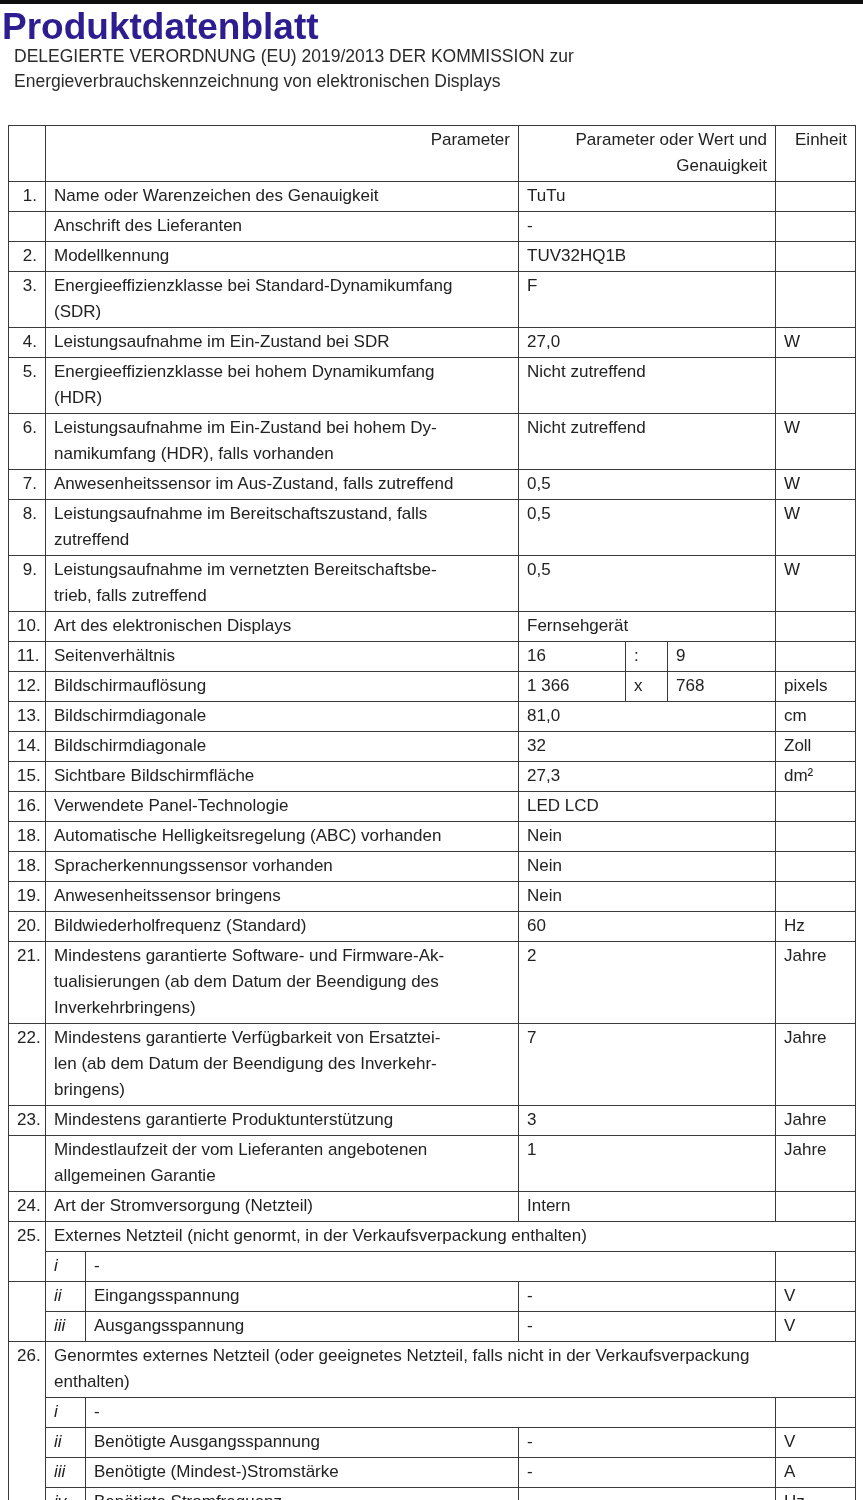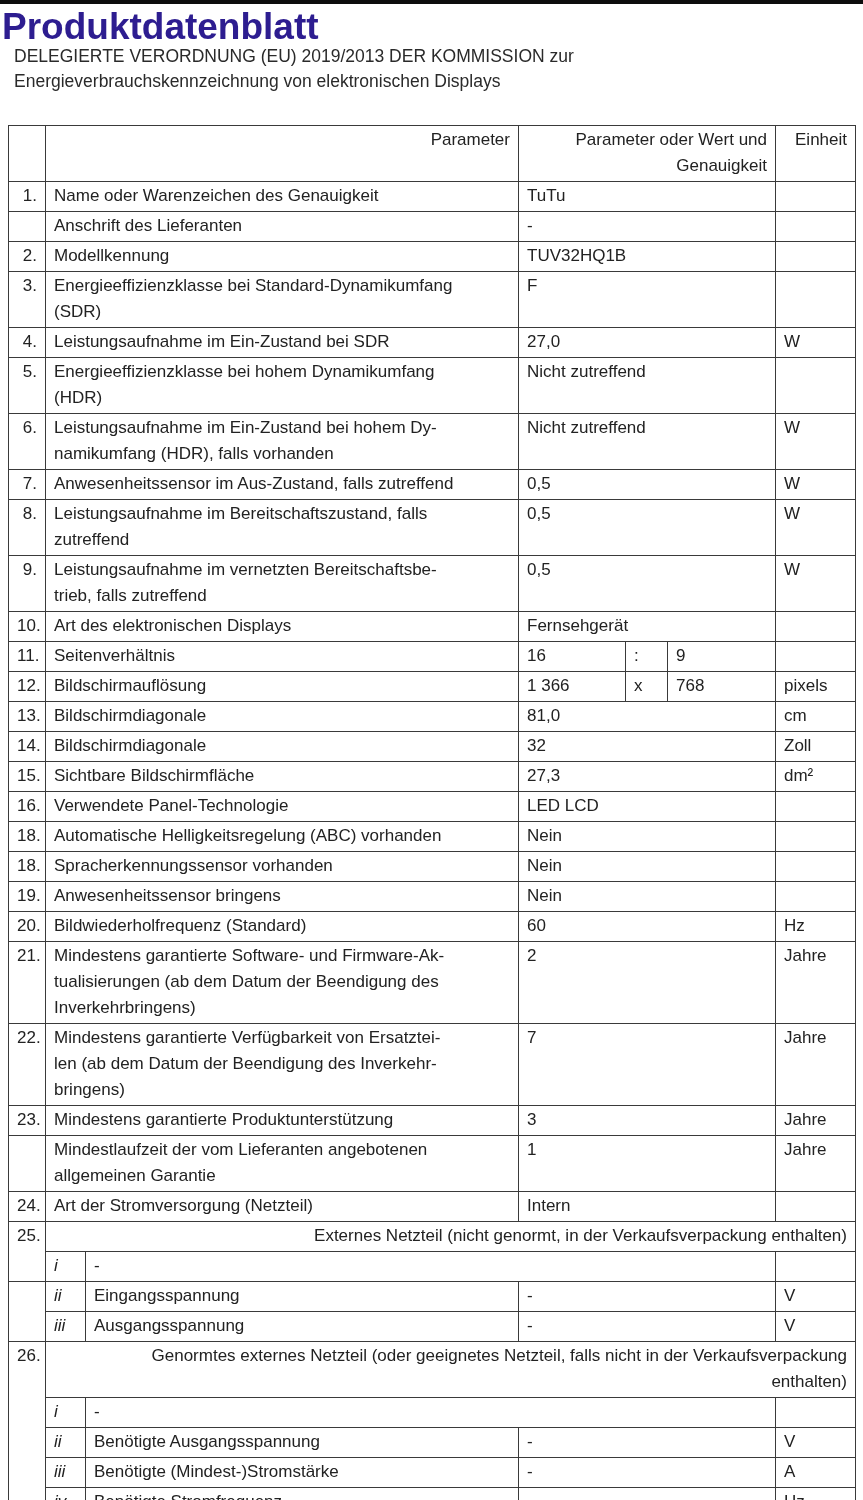--- a/index.html
+++ b/index.html
@@ -59,21 +59,21 @@
   table.datasheet th {
     font-weight: normal;
     text-align: right;
   }
   .cell-num   { text-align: right; padding-right: 5px; padding-left: 2px; }
   .cell-param { padding-left: 11px; white-space: pre-line; }
   .cell-val-left  { text-align: left;  padding-left: 9px; white-space: pre-line; }
   .cell-val-right { text-align: left; padding-right: 10px; }
   .cell-unit  { padding-left: 7px; }
   .cell-roman { font-style: italic; padding-left: 11px; }
-  .cell-sec   { padding-left: 10px; white-space: pre-line; text-align: right; }
+  .cell-sec   { padding-left: 10px; white-space: pre-line; }
   .cell-ratio { text-align: left; padding-left: 2px; padding-right: 2px; }
   .head-val   { padding-left: 9px; white-space: pre-line; }
   .head-unit  { padding-left: 7px; }
 </style>
 </head>
 <body>
 
 <div class="top-edge"></div>
 
 <div class="page-title">Produktdatenblatt</div>

